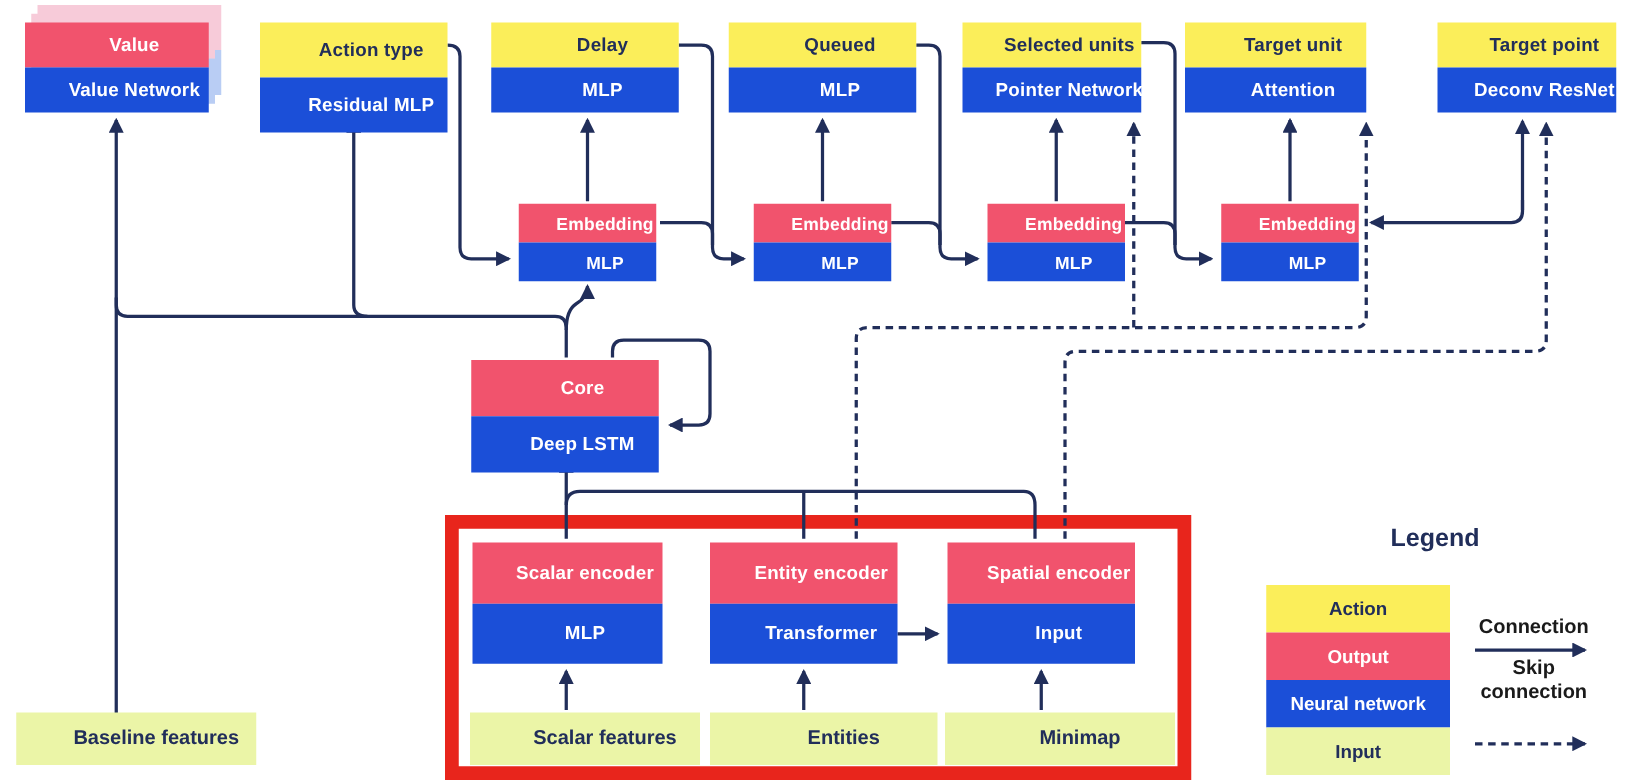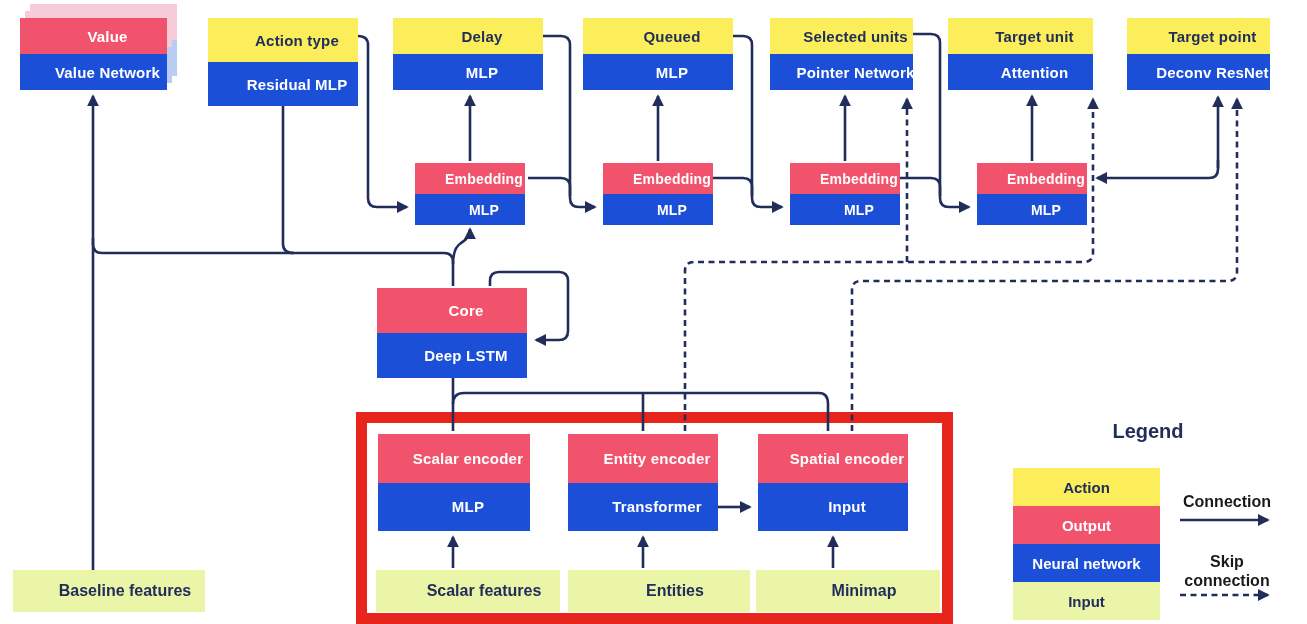--- a/index.html
+++ b/index.html
@@ -108,21 +108,21 @@
     <div class="half blue">MLP</div>
   </div>
   <div class="nbox" style="left:770px;top:18px;width:143px;height:72px;">
     <div class="half yellow">Selected units</div>
     <div class="half blue">Pointer Network</div>
   </div>
   <div class="nbox" style="left:948px;top:18px;width:145px;height:72px;">
     <div class="half yellow">Target unit</div>
     <div class="half blue">Attention</div>
   </div>
-  <div class="nbox" style="left:1127px;top:18px;width:143px;height:72px;">
+  <div class="nbox" style="left:1150px;top:18px;width:143px;height:72px;">
     <div class="half yellow">Target point</div>
     <div class="half blue">Deconv ResNet</div>
   </div>
 
   <div class="nbox" style="left:415px;top:163px;width:110px;height:62px;">
     <div class="half pink" style="font-size:14px;">Embedding</div>
     <div class="half blue" style="font-size:14px;">MLP</div>
   </div>
   <div class="nbox" style="left:603px;top:163px;width:110px;height:62px;">
     <div class="half pink" style="font-size:14px;">Embedding</div>
@@ -159,15 +159,15 @@
   <div class="inputbox" style="left:376px;top:570px;width:152px;height:42px;">Scalar features</div>
   <div class="inputbox" style="left:568px;top:570px;width:150px;height:42px;">Entities</div>
   <div class="inputbox" style="left:756px;top:570px;width:152px;height:42px;">Minimap</div>
 
   <div class="legend-title">Legend</div>
   <div class="lg-swatch yellow" style="top:468px;">Action</div>
   <div class="lg-swatch pink" style="top:506px;">Output</div>
   <div class="lg-swatch blue" style="top:544px;">Neural network</div>
   <div class="lg-swatch green" style="top:582px;">Input</div>
   <div class="lg-label" style="left:1172px;top:492px;">Connection</div>
-  <div class="lg-label" style="left:1172px;top:552px;">Skip connection</div>
+  <div class="lg-label" style="left:1172px;top:525px;">Skip connection</div>
 
 </div>
 
 </body></html>

